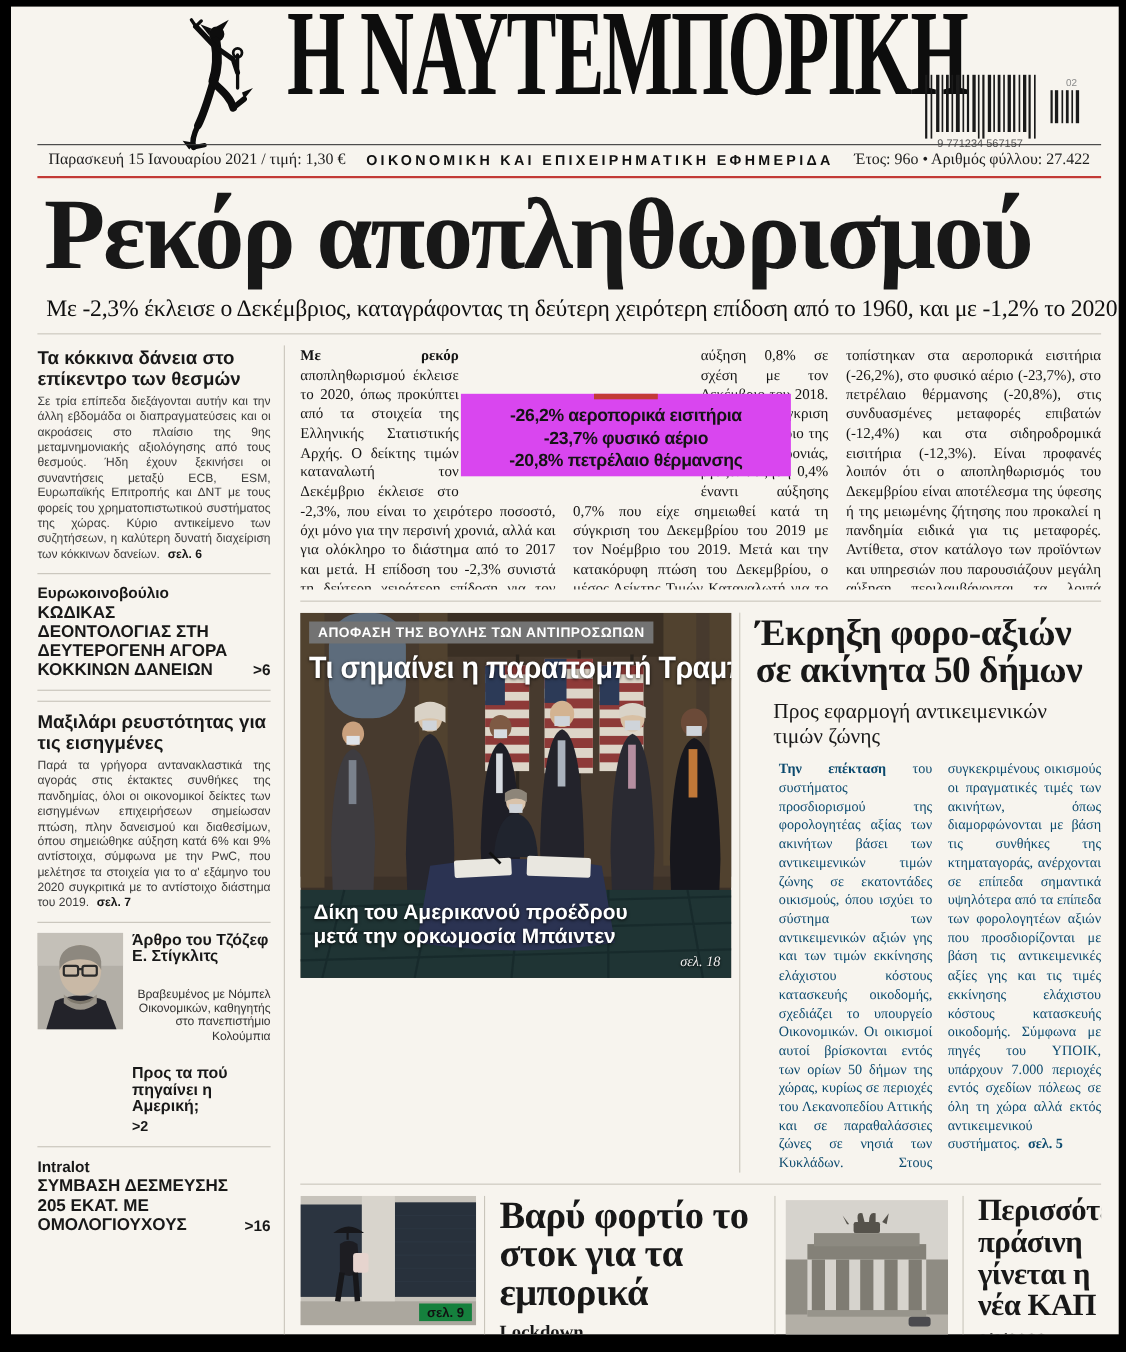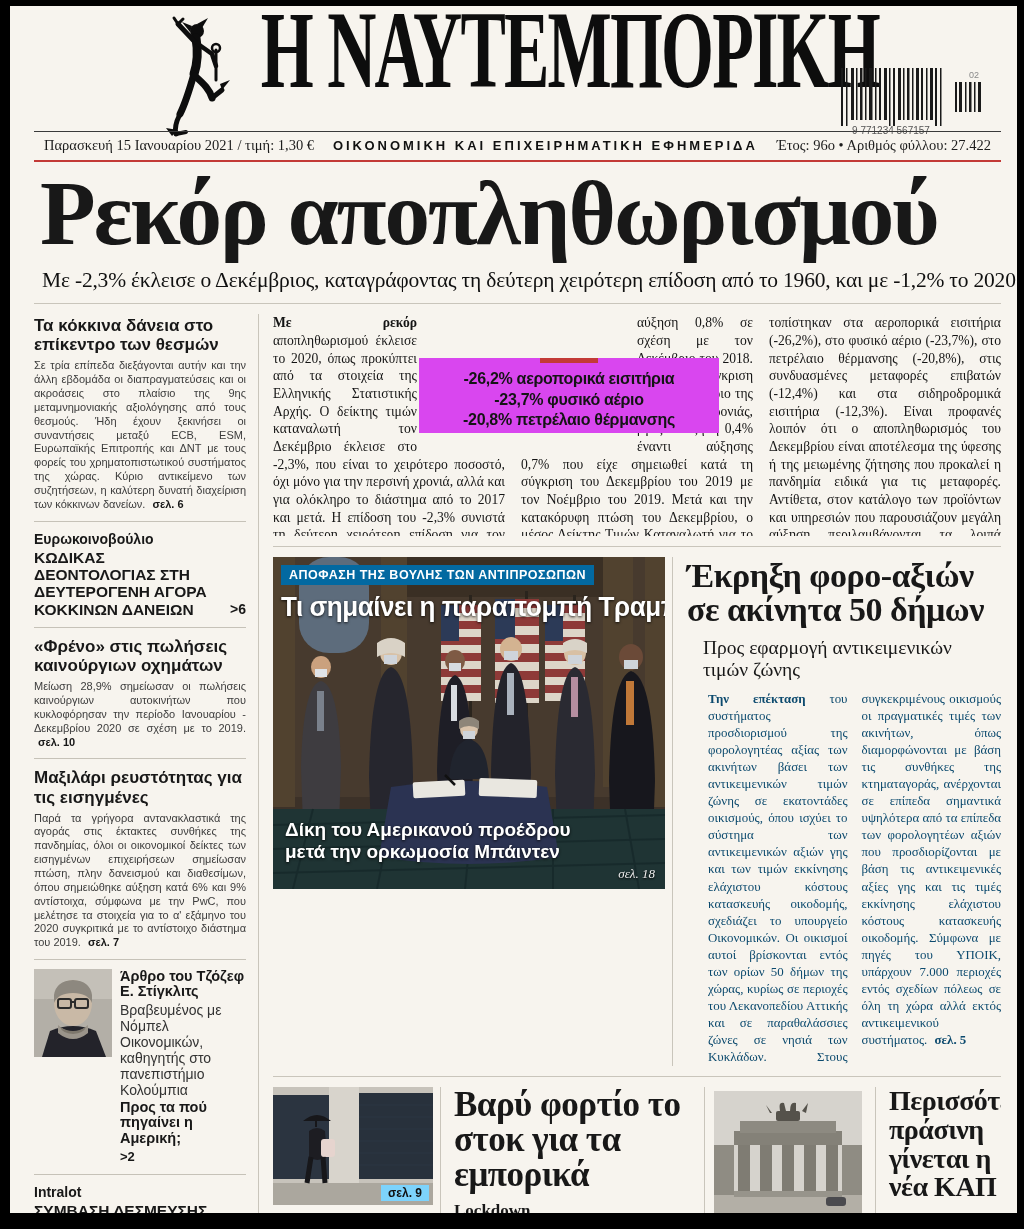--- a/index.html
+++ b/index.html
@@ -38,61 +38,61 @@
   .sb-title{font-size:17px;font-weight:bold;line-height:1.12;margin:2px 0 5px;}
   .sb-body{font-size:11px;line-height:1.26;color:#3c3c3c;text-align:justify;}
   .sb-body b{color:#161616;}
   .sb-div{border:none;border-top:1px solid #c6c2b8;margin:9px 0;}
   .sb-kicker{font-size:14px;font-weight:bold;margin-bottom:2px;}
   .sb-caps{font-size:15.5px;font-weight:bold;line-height:1.12;position:relative;padding-right:26px;}
   .sb-ref{position:absolute;right:0;bottom:0;font-size:14px;font-weight:bold;}
   .stig{display:flex;gap:8px;}
   .stig-txt{flex:1;min-width:0;position:relative;}
   .stig-t{font-size:14.5px;font-weight:bold;line-height:1.05;}
-  .stig-d{font-size:14px;line-height:1.15;color:#333;margin:2px 0;}
+  .stig-d{font-size:11px;line-height:1.15;color:#333;margin:20px 0;text-align:right;}
   .stig-s{font-size:14.5px;font-weight:bold;line-height:1.05;display:inline-block;padding-right:4px;}
   .stig-ref{font-size:13px;font-weight:bold;}
 
   
   .lead-art{position:relative;display:flex;gap:16px;font-family:"Liberation Serif",serif;
     font-size:13.6px;line-height:1.3;text-align:justify;color:#141414;height:222px;overflow:hidden;}
   .lead-art .col{flex:1;min-width:0;}
   .sp-r{float:right;width:88px;height:84px;margin-top:44px;}
   .sp-l{float:left;width:200px;height:84px;margin-top:44px;margin-left:-84px;}
   .stats{position:absolute;left:146px;top:44px;width:300px;z-index:2;background:#d946ef;
     font-family:"Liberation Sans",sans-serif;text-align:center;padding-bottom:2px;}
   .stats .bar{width:58px;height:5px;background:#c33a36;margin:0 auto 6px;}
   .stats div.ln{font-size:16px;font-weight:bold;line-height:1.28;letter-spacing:-.3px;}
   .pref{margin-left:4px;font-weight:bold;}
 
   
   .mid{display:flex;margin-top:2px;}
   .photo-blk{position:relative;width:392px;height:332px;flex:none;overflow:hidden;}
-  .pb-kicker{position:absolute;left:8px;top:8px;background:#0369a1;color:#fff;font-size:12.5px;
+  .pb-kicker{position:absolute;left:8px;top:8px;background:#737373;color:#fff;font-size:12.5px;
     font-weight:bold;letter-spacing:.5px;padding:3px 8px;}
   .pb-hl{position:absolute;left:8px;top:34px;color:#fff;font-weight:bold;font-size:28px;
     letter-spacing:-.5px;white-space:nowrap;transform:scaleX(.93);transform-origin:left;
     text-shadow:0 1px 3px rgba(0,0,0,.8);}
   .pb-cap{position:absolute;left:12px;bottom:26px;color:#fff;font-weight:bold;font-size:19px;
     line-height:1.15;text-shadow:0 1px 3px rgba(0,0,0,.85);width:330px;}
   .pb-ref{position:absolute;right:10px;bottom:7px;color:#eee;font-family:"Liberation Serif",serif;
     font-style:italic;font-size:13px;text-shadow:0 1px 2px #000;}
   .vdiv{width:1px;background:#c9c5bb;margin:0 7px;flex:none;}
   .tax{flex:1;min-width:0;padding-left:7px;}
   .tax-hl{font-family:"Liberation Serif",serif;font-weight:bold;font-size:34px;line-height:1.0;
     letter-spacing:-.5px;margin-top:2px;}
   .tax-sub{font-family:"Liberation Serif",serif;font-size:19.5px;margin:10px 16px 10px;}
   .tax-body{column-count:2;column-gap:14px;font-family:Liberation Serif, serif;font-size:12.9px;
     line-height:1.32;text-align:justify;color:#0c4a6e;margin-left:21px;}
 
   
   .bot{display:flex;margin-top:2px;height:296px;overflow:hidden;}
   .bcolA{width:160px;flex:none;}
   .bphoto{position:relative;width:160px;height:118px;overflow:hidden;}
-  .bp-ref{position:absolute;right:4px;bottom:4px;background:#7dd3fc;color:#111;font-size:12px;
+  .bp-ref{position:absolute;right:4px;bottom:4px;background:#15803d;color:#111;font-size:12px;
     font-weight:bold;padding:1px 7px;}
   .bdate{font-size:16px;font-weight:bold;margin:12px 0 4px;}
   .bhlA{font-family:"Liberation Serif",serif;font-weight:bold;font-size:27px;line-height:1.02;letter-spacing:-.5px;}
   .bcolB{width:237px;flex:none;padding:0 6px;}
   .bhlB{font-family:"Liberation Serif",serif;font-weight:bold;font-size:35px;line-height:1.0;letter-spacing:-.5px;}
   .bkickB{font-family:"Liberation Serif",serif;font-weight:bold;font-size:17px;margin:9px 0 8px;}
   .bbody{font-family:"Liberation Serif",serif;font-size:11.9px;line-height:1.3;text-align:justify;color:#141414;}
   .bcolC{width:152px;flex:none;padding:4px 2px 0 2px;}
   .cphoto{width:148px;height:128px;overflow:hidden;}
   .c-ref{text-align:right;font-size:14px;font-weight:bold;margin:4px 2px 2px;}
@@ -196,27 +196,20 @@
       </div>
       <hr class="sb-div">
       <div>
         <div class="sb-kicker">Ευρωκοινοβούλιο</div>
         <div class="sb-caps">
           <span>ΚΩΔΙΚΑΣ ΔΕΟΝΤΟΛΟΓΙΑΣ ΣΤΗ ΔΕΥΤΕΡΟΓΕΝΗ ΑΓΟΡΑ ΚΟΚΚΙΝΩΝ ΔΑΝΕΙΩΝ</span>
           <span class="sb-ref">&gt;6</span>
         </div>
       </div>
       <hr class="sb-div">
-      <div>
-        <div class="sb-title">«Φρένο» στις πωλήσεις καινούργιων οχημάτων</div>
-        <div class="sb-body">
-          <span>Μείωση 28,9% σημείωσαν οι πωλήσεις καινούργιων αυτοκινήτων που κυκλοφόρησαν την περίοδο Ιανουαρίου - Δεκεμβρίου 2020 σε σχέση με το 2019.</span>
-          <b class="pref">σελ. 10</b>
-        </div>
-      </div>
       <hr class="sb-div">
       <div>
         <div class="sb-title">Μαξιλάρι ρευστότητας για τις εισηγμένες</div>
         <div class="sb-body">
           <span>Παρά τα γρήγορα αντανακλαστικά της αγοράς στις έκτακτες συνθήκες της πανδημίας, όλοι οι οικονομικοί δείκτες των εισηγμένων επιχειρήσεων σημείωσαν πτώση, πλην δανεισμού και διαθεσίμων, όπου σημειώθηκε αύξηση κατά 6% και 9% αντίστοιχα, σύμφωνα με την PwC, που μελέτησε τα στοιχεία για το α' εξάμηνο του 2020 συγκριτικά με το αντίστοιχο διάστημα του 2019.</span>
           <b class="pref">σελ. 7</b>
         </div>
       </div>
       <hr class="sb-div">
       <div class="stig">

